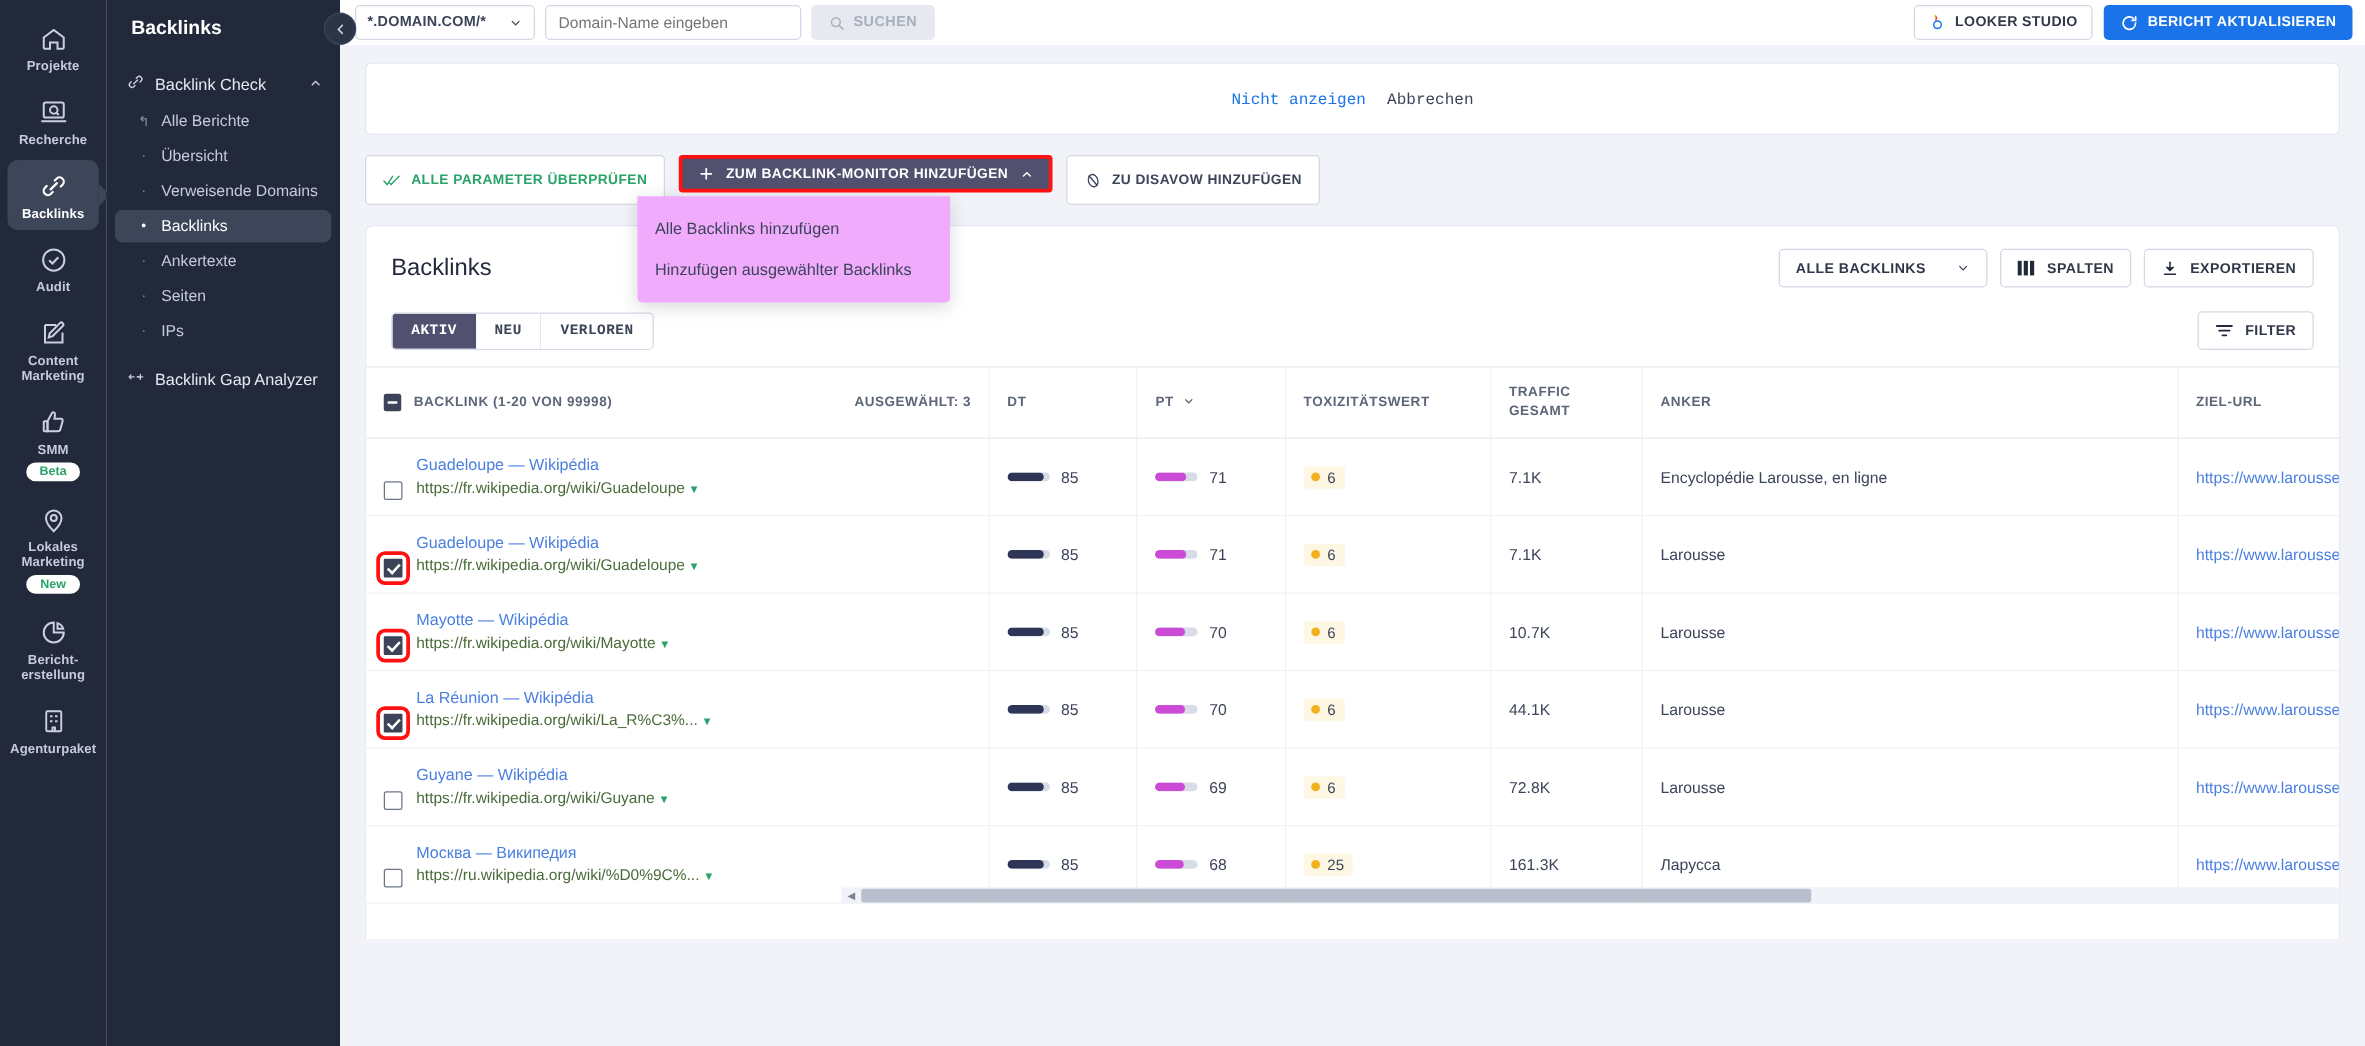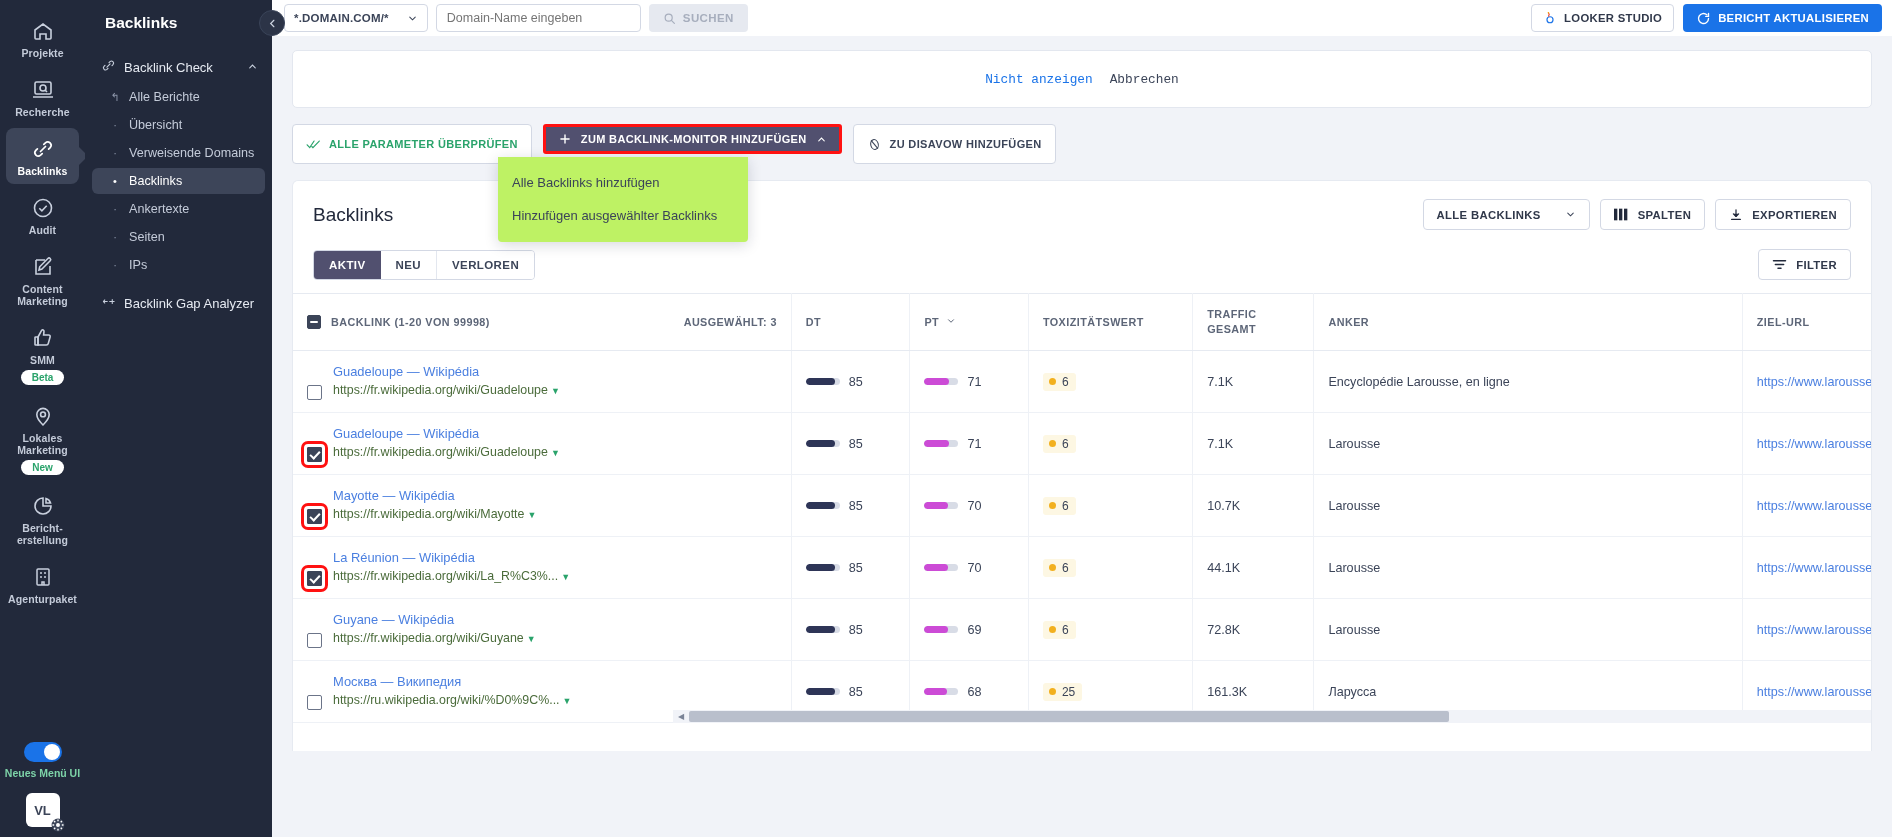--- a/index.html
+++ b/index.html
@@ -119,41 +119,41 @@
     display:flex; align-items:center; gap:8px; padding: 0 13px; font-size: 11px; font-weight: 700;
     letter-spacing: .35px; color: #3b4458; cursor: pointer;
   }
   .act-btn.green-txt { color: #2aa36b; }
   .act-dark {
     height: 30px; background: #51506f; color: #fff; border: 3px solid #ff1111; border-radius: 3px;
     display:flex; align-items:center; gap:9px; padding: 0 12px; font-size: 11px; font-weight: 700;
     letter-spacing: .35px; cursor: pointer; position: relative; z-index: 25;
   }
   .dropdown-menu {
-    position: absolute; left: 206px; top: 33px; width: 250px; background: #bef264;
+    position: absolute; left: 218px; top: 33px; width: 250px; background: #f0abfc;
     box-shadow: 0 3px 14px rgba(25,32,56,.17); border-radius: 0 0 4px 4px; padding: 9px 0 10px 0; z-index: 24;
   }
   .dropdown-menu .mi { padding: 9px 14px; font-size: 13px; color: #3b4458; cursor: pointer; }
 
   .card {
     margin-top: 16px; background: #fff; border-radius: 6px 6px 0 0; border: 1px solid #e6eaf1; border-bottom: none;
     height: 571px; overflow: hidden; position: relative;
   }
   .card-head { display: flex; align-items: center; padding: 18px 20px 5px 20px; }
   .card-title { font-size: 19px; color: #22293b; font-weight: 400; }
   .card-head-right { margin-left:auto; display:flex; gap: 10px; }
   .head-btn {
     height: 31px; border: 1px solid #d3d8e4; border-radius: 4px; background: #fff; color: #30384a;
     display:flex; align-items:center; gap: 9px; padding: 0 13px; font-size: 11.3px; font-weight: 700;
     letter-spacing:.35px; cursor: pointer;
   }
 
   .tabs-row { display: flex; align-items: center; padding: 14px 20px 13px 20px; }
   .tabs {
-    display: flex; border: 1px solid #d3d8e4; border-radius: 4px; overflow: hidden; height: 30px;
+    display: flex; border: 1px solid #d3d8e4; border-radius: 4px; overflow: hidden; height: 30px; font-family: Liberation Mono, monospace;
   }
   .tab {
     padding: 0 15px; display: flex; align-items: center; font-size: 11.5px; font-weight: 700;
     color: #3b4458; letter-spacing: .4px; cursor: pointer; background: #fff; border-right: 1px solid #e3e7ef;
   }
   .tab:last-child { border-right: none; }
   .tab.active { background: #51506f; color: #fff; border-right: none; }
   .filter-btn { margin-left: auto; }
 
   
@@ -320,35 +320,20 @@
     <div class="rail-item">
       <span class="rail-icon">
         <svg viewBox="0 0 24 24" fill="none" stroke="#c9d0de" stroke-width="1.5">
             <rect x="6" y="4" width="12" height="16" rx="1"></rect>
             <path d="M9 8h2M13 8h2M9 12h2M13 12h2M11 20v-3h2v3"></path>
           </svg>
       </span>
       <span class="rail-label">Agenturpaket</span>
     </div>
 
-    <div class="rail-bottom">
-      <div class="toggle-sw"></div>
-      <div class="toggle-label">Neues Menü
-UI</div>
-      <div class="avatar">
-        <span>VL</span>
-        <svg class="cog" viewBox="0 0 24 24" fill="#3b4458">
-            <circle cx="12" cy="12" r="11" fill="#3b4458"></circle>
-            <circle cx="12" cy="12" r="3.4" fill="#fff"></circle>
-            <g stroke="#fff" stroke-width="2.4">
-              <path d="M12 2.5v3M12 18.5v3M2.5 12h3M18.5 12h3M5.2 5.2l2.1 2.1M16.7 16.7l2.1 2.1M18.8 5.2l-2.1 2.1M7.3 16.7l-2.1 2.1"></path>
-            </g>
-          </svg>
-      </div>
-    </div>
   </div>
 
   <div class="subnav">
     <div class="subnav-title">Backlinks</div>
 
     <div class="group-head">
       <span>
         <svg width="15" height="15" viewBox="0 0 24 24" fill="none" stroke="#c9d0de" stroke-width="1.8" stroke-linecap="round">
             <path d="M9.5 14.5l5-5"></path>
             <path d="M12.8 7.4l1.6-1.6a3.4 3.4 0 0 1 4.8 4.8l-1.6 1.6"></path>

